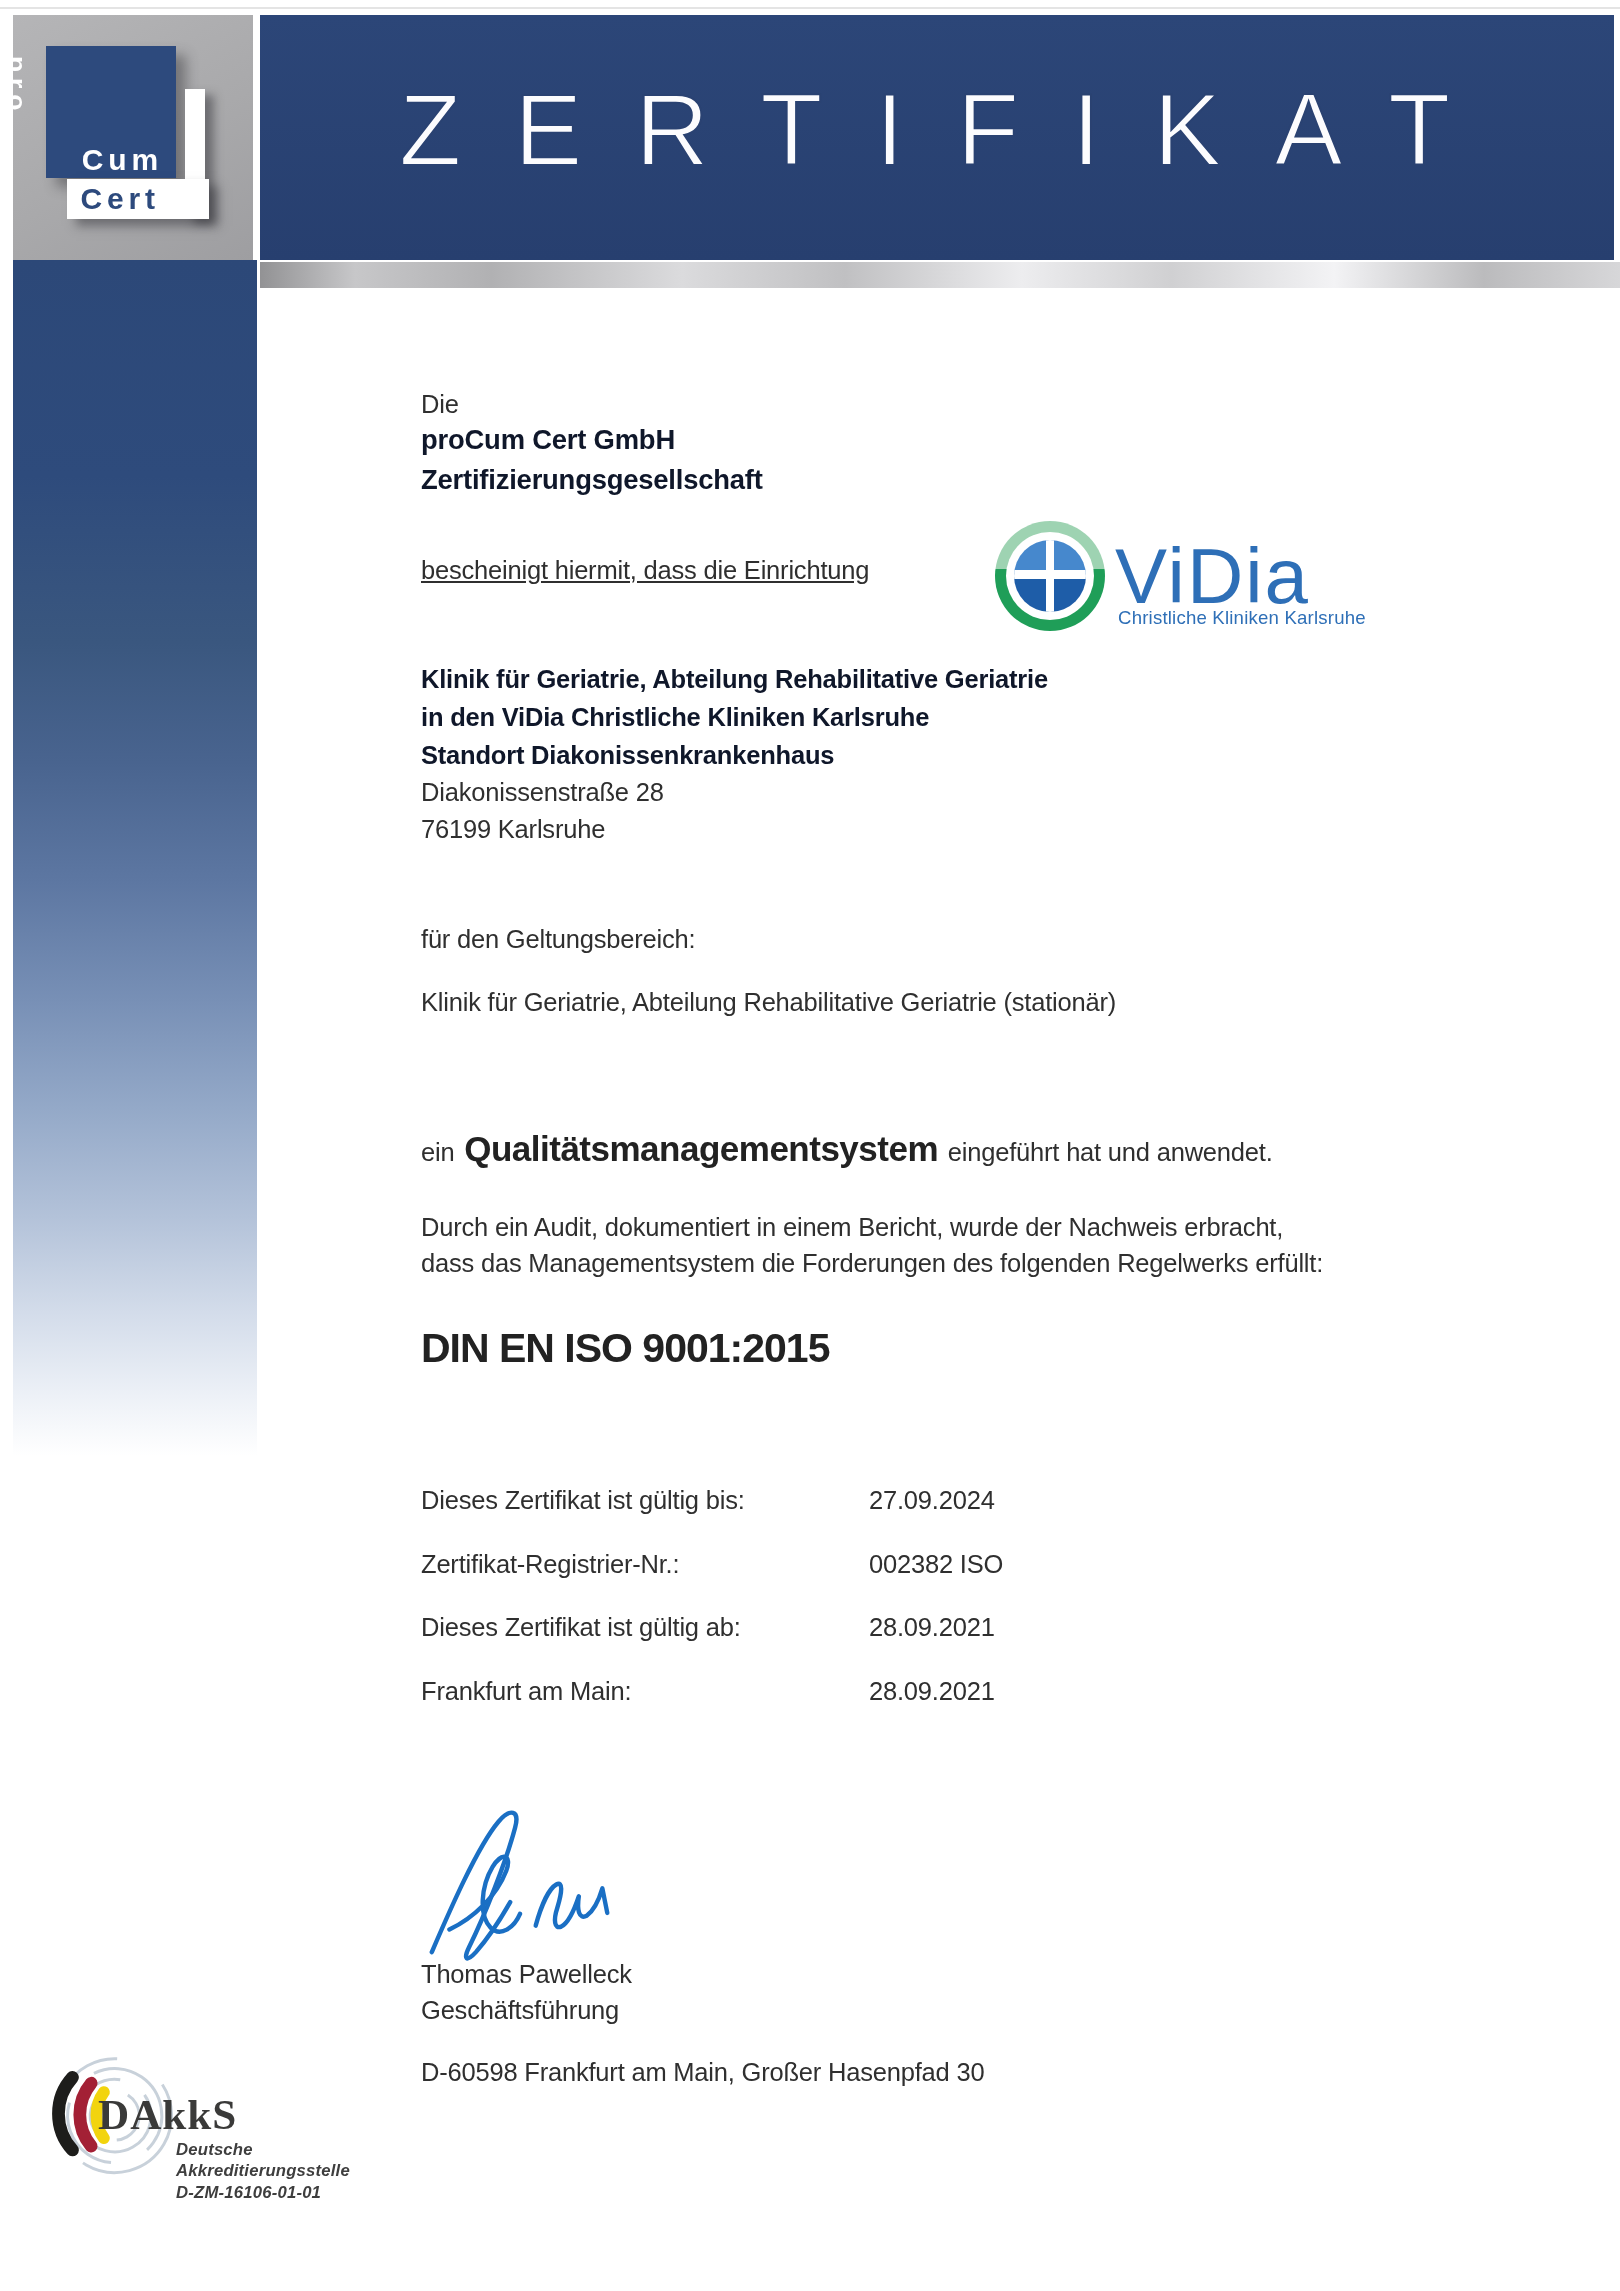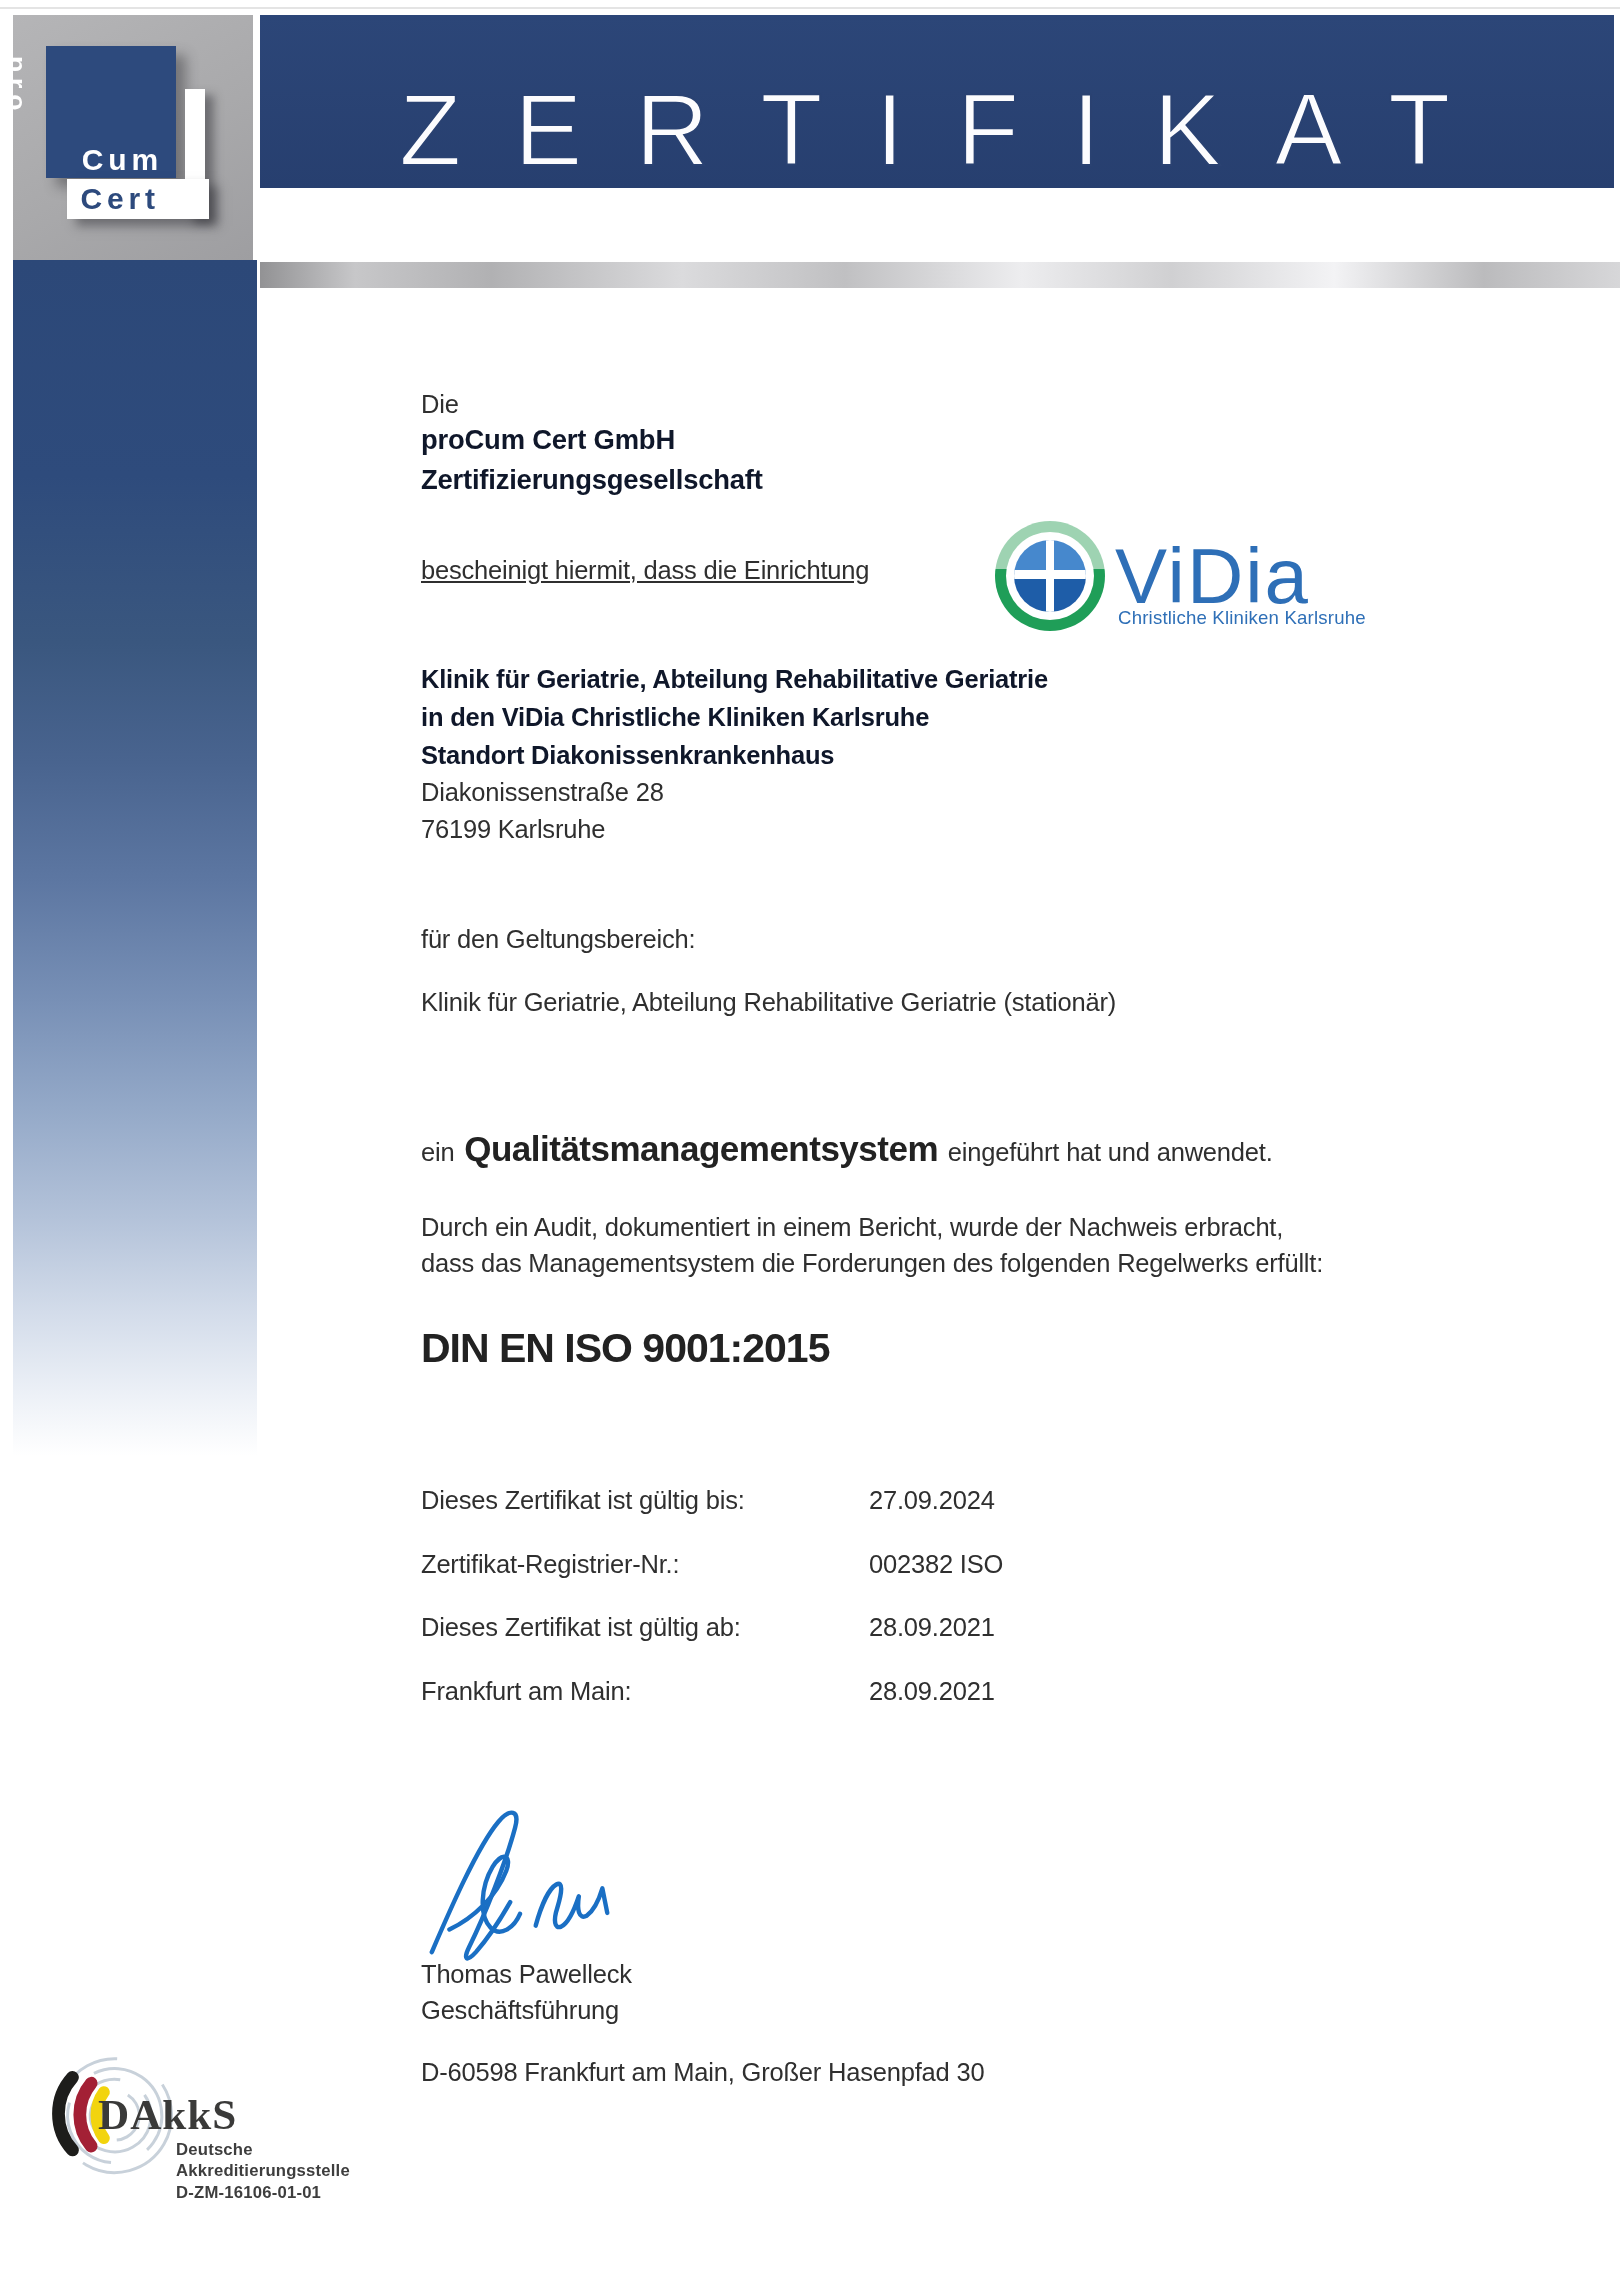--- a/index.html
+++ b/index.html
@@ -23,21 +23,21 @@
     box-shadow:8.8px 5.9px 9.8px rgba(50,50,55,0.5);}
   .pcc-certbox{left:54px;top:164px;width:142px;height:40px;background:#ffffff;
     box-shadow:8.8px 6.9px 9.8px rgba(50,50,55,0.5);}
   .pcc-cert-text{position:absolute;left:13.7px;top:2.9px;font-weight:bold;color:#2d4a7d;
     font-size:30px;letter-spacing:4.9px;}
   .pcc-cum{left:69px;top:128px;color:#ffffff;font-weight:bold;font-size:30px;letter-spacing:4.9px;}
   .pcc-pro{left:19.6px;top:41px;color:#ffffff;font-weight:bold;font-size:26.5px;letter-spacing:5.9px;
     transform:rotate(90deg);transform-origin:left top;}
 
   
-  .header{left:260px;top:14.7px;width:1354px;height:173px;
+  .header{left:260px;top:14.7px;width:1354px;height:245px;
     background:linear-gradient(180deg,#2c4678 0%,#273f6f 100%);}
   .header-title{position:absolute;left:139px;top:57px;color:#fcfcfe;
     font-size:102px;font-weight:100;letter-spacing:53px;white-space:nowrap;
     -webkit-text-stroke:2px #2a4272;}
 
   
   .metallic{left:260px;top:262px;width:1360px;height:25.5px;
     background:linear-gradient(90deg,#929294 0%,#c7c7c9 7%,#b1b1b3 17%,#dbdbdd 31%,
       #c0c0c2 43%,#ededef 56%,#d0d0d2 67%,#f3f3f5 79%,#bbbbbd 90%,#d7d7d9 100%);}
 
@@ -58,21 +58,21 @@
   .vidia-name{position:absolute;left:120px;top:9.8px;font-size:78px;color:#2e6fb7;letter-spacing:2px;text-align:center;}
   .vidia-tagline{position:absolute;left:123px;top:86px;font-size:18.6px;color:#2e6fb7;letter-spacing:0.2px;white-space:nowrap;}
 
   
   .qms{left:421px;top:1129px;display:flex;align-items:baseline;gap:9.8px;}
   .qms-big{font-size:35px;font-weight:bold;letter-spacing:-0.5px;color:#222;}
 
   .standard{left:421px;top:1325px;font-size:41px;font-weight:bold;letter-spacing:-1px;color:#222;white-space:nowrap;}
 
   
-  .dakks-line{left:176px;font-size:16.7px;font-weight:bold;color:#3e3e3e;letter-spacing:0.2px;white-space:nowrap;}
+  .dakks-line{left:176px;font-size:16.7px;font-weight:bold;color:#3e3e3e;letter-spacing:0.2px;white-space:nowrap;font-style:italic;}
 </style>
 </head>
 <body>
 
 <div id="page">
 
   <div class="abs top-line"></div>
 
   <div class="abs pcc-box">
     <div class="abs pcc-blue"></div>

